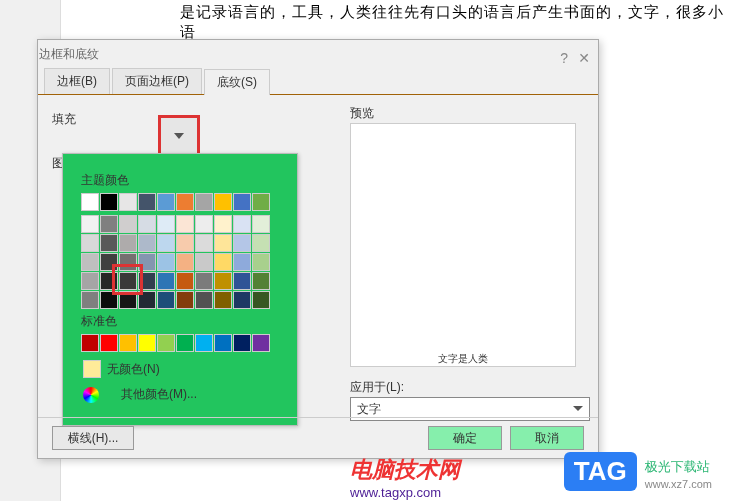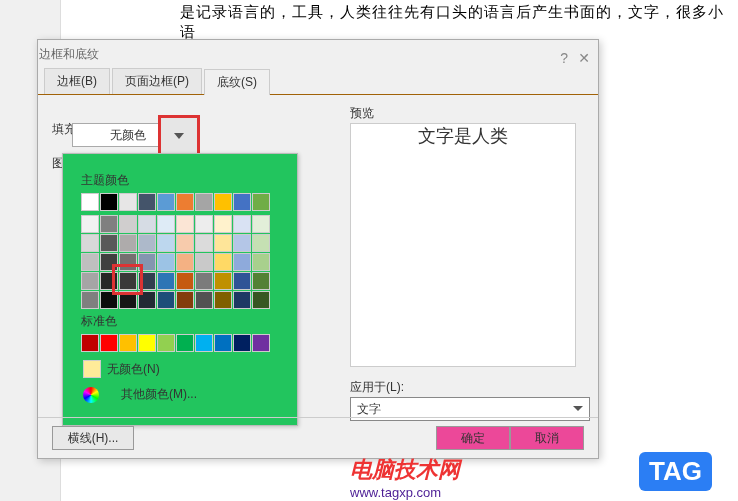--- a/index.html
+++ b/index.html
@@ -6,44 +6,44 @@
 .doc-bg{position:absolute;left:0;top:0;width:60px;height:501px;background:#f0f0f0;border-right:1px solid #ddd}
 .doc-text{position:absolute;left:180px;top:2px;font-size:15px;line-height:20px;color:#000;letter-spacing:1px}
 .dialog{position:absolute;left:37px;top:39px;width:560px;height:418px;background:#f0f0f0;border:1px solid #aaa;box-shadow:2px 2px 8px rgba(0,0,0,0.2)}
 .titlebar{height:28px;line-height:28px;padding:0 1px;color:#666;font-size:12px;position:relative}
 .close-x{position:absolute;right:8px;top:4px;color:#888;font-size:14px;cursor:pointer}
 .help-q{position:absolute;right:30px;top:4px;color:#888;font-size:14px;cursor:pointer}
 .tabs{display:flex;padding-left:6px;border-bottom:1px solid #a16207;align-items:flex-end}
 .tab{padding:4px 12px;border:1px solid #ccc;border-bottom:none;margin-right:2px;background:#e8e8e8;cursor:pointer;font-size:12px}
 .tab.active{background:#f0f0f0;position:relative;top:1px}
 .body{position:relative;padding:10px 14px;height:320px}
-.fill-label{position:absolute;left:14px;top:26px}
+.fill-label{position:absolute;left:14px;top:16px}
 .fill-box{position:absolute;left:34px;top:28px;width:110px;height:22px;border:1px solid #aaa;background:#fff;display:flex;align-items:center;justify-content:center}
 .dd-btn{position:absolute;left:120px;top:20px;width:36px;height:36px;border:3px solid #d33;display:flex;align-items:center;justify-content:center;background:#e6e6e6;cursor:pointer}
 .dd-btn span{border:5px solid transparent;border-top:6px solid #555;margin-top:4px}
 .tu-label{position:absolute;left:14px;top:60px}
 .picker{position:absolute;left:24px;top:58px;width:198px;background:#22c55e;border:1px solid #bbb;box-shadow:1px 1px 4px rgba(0,0,0,0.2);padding:18px}
 .picker-title{font-size:12px;color:#333;margin-bottom:4px}
 .swatches{display:flex;flex-wrap:wrap;gap:1px;margin-bottom:4px}
 .sw{width:16px;height:16px;border:1px solid #ccc;cursor:pointer}
 .highlight{position:absolute;border:3px solid #d33;width:25px;height:25px;pointer-events:none}
 .std-title{font-size:12px;margin:4px 0}
 .no-color{display:flex;align-items:center;gap:6px;padding:4px 2px;cursor:pointer}
 .no-color .box{width:16px;height:16px;border:1px solid #ccc;background:#ffeb99}
 .more-color{display:flex;align-items:center;gap:22px;padding:4px 2px;cursor:pointer}
 .more-color .wheel{width:16px;height:16px;border-radius:50%;background:conic-gradient(red,yellow,lime,cyan,blue,magenta,red)}
 .preview-label{position:absolute;left:312px;top:10px}
-.preview-box{position:absolute;left:312px;top:28px;width:224px;height:242px;border:1px solid #ccc;background:#fff;display:flex;align-items:flex-start;justify-content:center;font-size:18px}
+.preview-box{position:absolute;left:312px;top:28px;width:224px;height:242px;border:1px solid #ccc;background:#fff;display:flex;align-items:flex-end;justify-content:center;font-size:10px}
 .apply-label{position:absolute;left:312px;top:284px}
 .apply-select{position:absolute;left:312px;top:302px;width:226px;height:22px;border:1px solid #888;background:#fff;display:flex;align-items:center;padding:0 6px;cursor:pointer}
 .apply-select .chev{margin-left:auto;border:5px solid transparent;border-top:5px solid #555;margin-top:4px}
 .footer{position:absolute;left:0;bottom:0;right:0;height:40px;border-top:1px solid #ccc;display:flex;align-items:center;padding:0 14px}
 .footer .hline{width:80px;height:22px;border:1px solid #999;background:#e8e8e8;display:flex;align-items:center;justify-content:center;cursor:pointer}
 .footer .spacer{flex:1}
-.footer .btn{width:72px;height:22px;border:1px solid #999;background:#ec4899;display:flex;align-items:center;justify-content:center;margin-left:0;cursor:pointer}
+.footer .btn{width:72px;height:22px;border:1px solid #999;background:#86efac;display:flex;align-items:center;justify-content:center;margin-left:8px;cursor:pointer}
 .water1{position:absolute;left:350px;bottom:16px;color:#e33;font-size:22px;font-weight:bold;font-style:italic}
 .water2{position:absolute;left:350px;bottom:1px;color:#4c1d95;font-size:13px}
 .tag{position:absolute;right:26px;bottom:10px;display:flex;align-items:flex-end;gap:8px}
 .tag-box{background:#2b7ef4;color:#fff;font-weight:bold;font-size:26px;padding:4px 10px;border-radius:6px}
 .tag-text{color:#2bb673;font-size:13px}
 .tag-text .dl{color:#888;font-size:11px}
 </style>
 </head>
 <body>
 
@@ -59,21 +59,20 @@
     <span class="help-q">?</span>
     <span class="close-x">✕</span>
   </div>
   <div class="tabs">
     <div class="tab">边框(B)</div>
     <div class="tab">页面边框(P)</div>
     <div class="tab active">底纹(S)</div>
   </div>
   <div class="body">
     <div class="fill-label">填充</div>
-    <div class="fill-box">无颜色</div>
     <div class="dd-btn">
         <span></span>
       </div>
     <div class="tu-label">图</div>
 
     <div class="picker">
       <div class="picker-title">主题颜色</div>
       <div class="swatches" id="theme-row1">
           <div class="sw" style="background: rgb(255, 255, 255);"></div>
           <div class="sw" style="background: rgb(0, 0, 0);"></div>
@@ -177,13 +176,17 @@
     <div class="spacer"></div>
     <div class="btn">确定</div>
     <div class="btn">取消</div>
   </div>
 </div>
 
 <div class="water1">电脑技术网</div>
 <div class="water2">www.tagxp.com</div>
 <div class="tag">
   <div class="tag-box">TAG</div>
+  <div class="tag-text">
+    <span>极光下载站</span><br>
+    <span class="dl">www.xz7.com</span>
+  </div>
 </div>
 
 </body></html>

